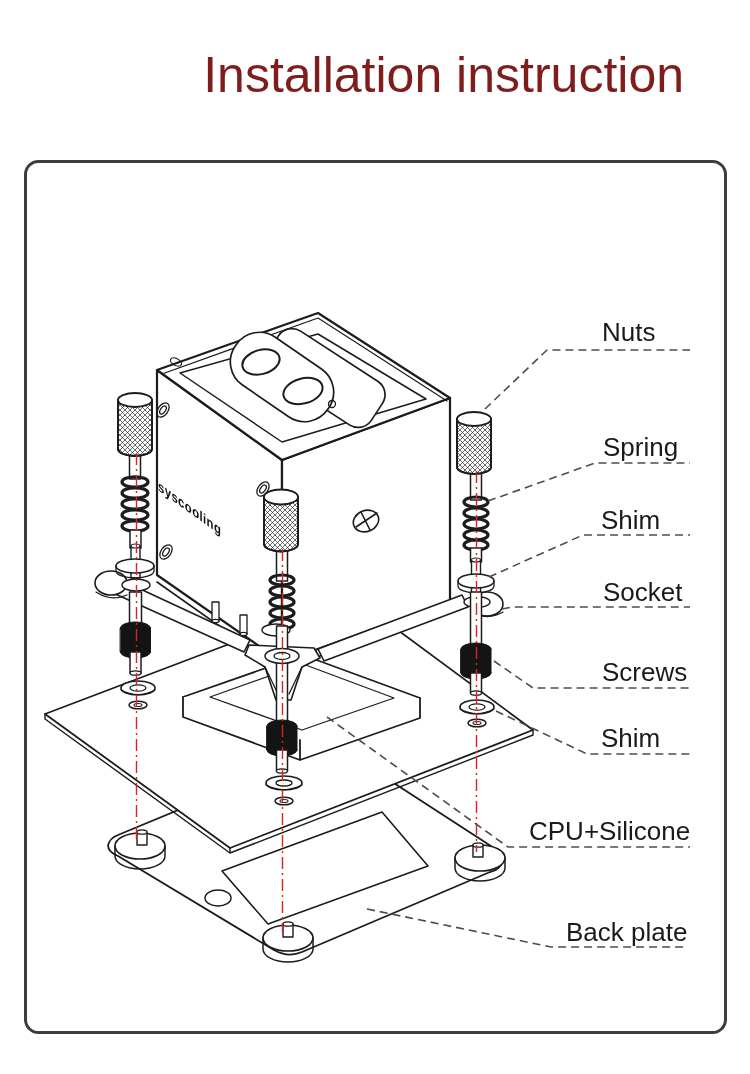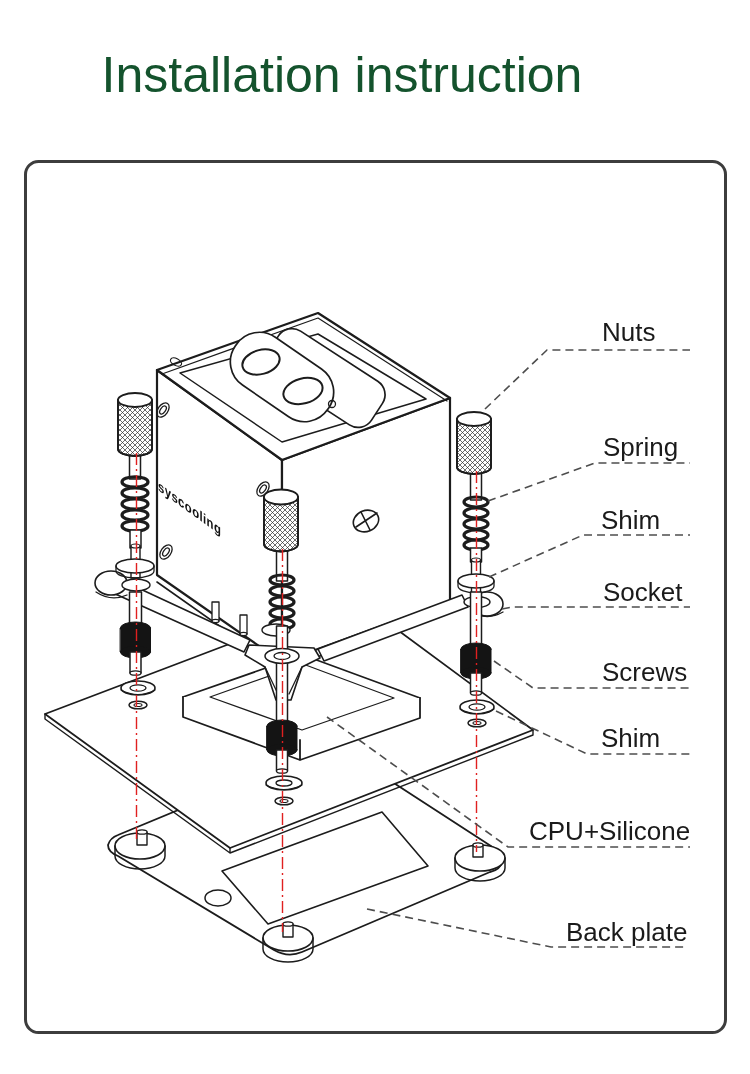--- a/index.html
+++ b/index.html
@@ -1,18 +1,18 @@
 <!DOCTYPE html>
 <html><head>
 <meta charset="utf-8">
 <style>
   html,body{margin:0;padding:0;background:#ffffff;}
   body{width:750px;height:1074px;position:relative;font-family:"Liberation Sans",sans-serif;overflow:hidden;}
-  .title{position:absolute;top:46px;left:0;width:684px;text-align:center;
-         font-size:50px;color:#14532d;letter-spacing:0px;}
+  .title{position:absolute;top:46px;left:0;width:684px;text-align:right;
+         font-size:50px;color:#7f1d1d;letter-spacing:0px;}
   svg{position:absolute;left:0;top:0;}
   .lbl{fill:#1a1a1a;font-family:"Liberation Sans",sans-serif;font-size:26px;}
   .brand{fill:#111;font-family:"Liberation Sans",sans-serif;font-size:14px;font-weight:bold;letter-spacing:.5px;}
 </style>
 </head>
 <body>
 
 <div class="title">Installation instruction</div>
 
 <svg width="750" height="1074" viewBox="0 0 750 1074">

